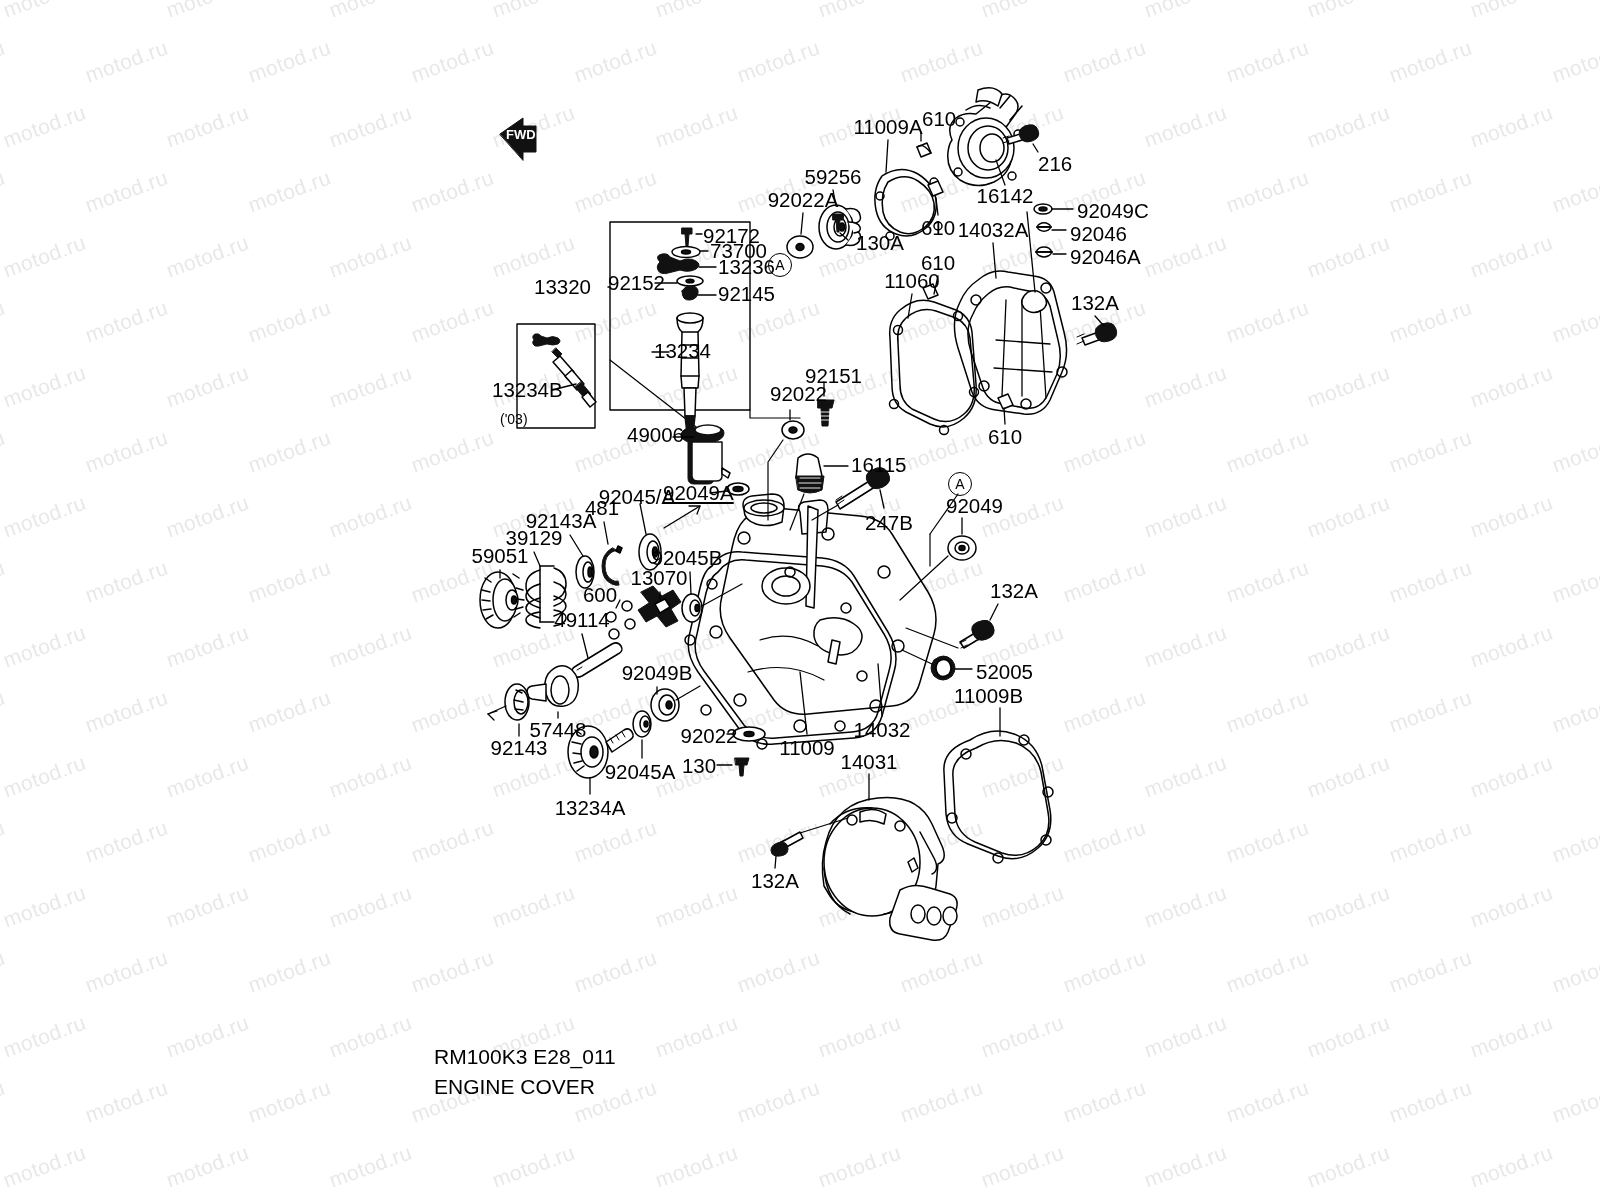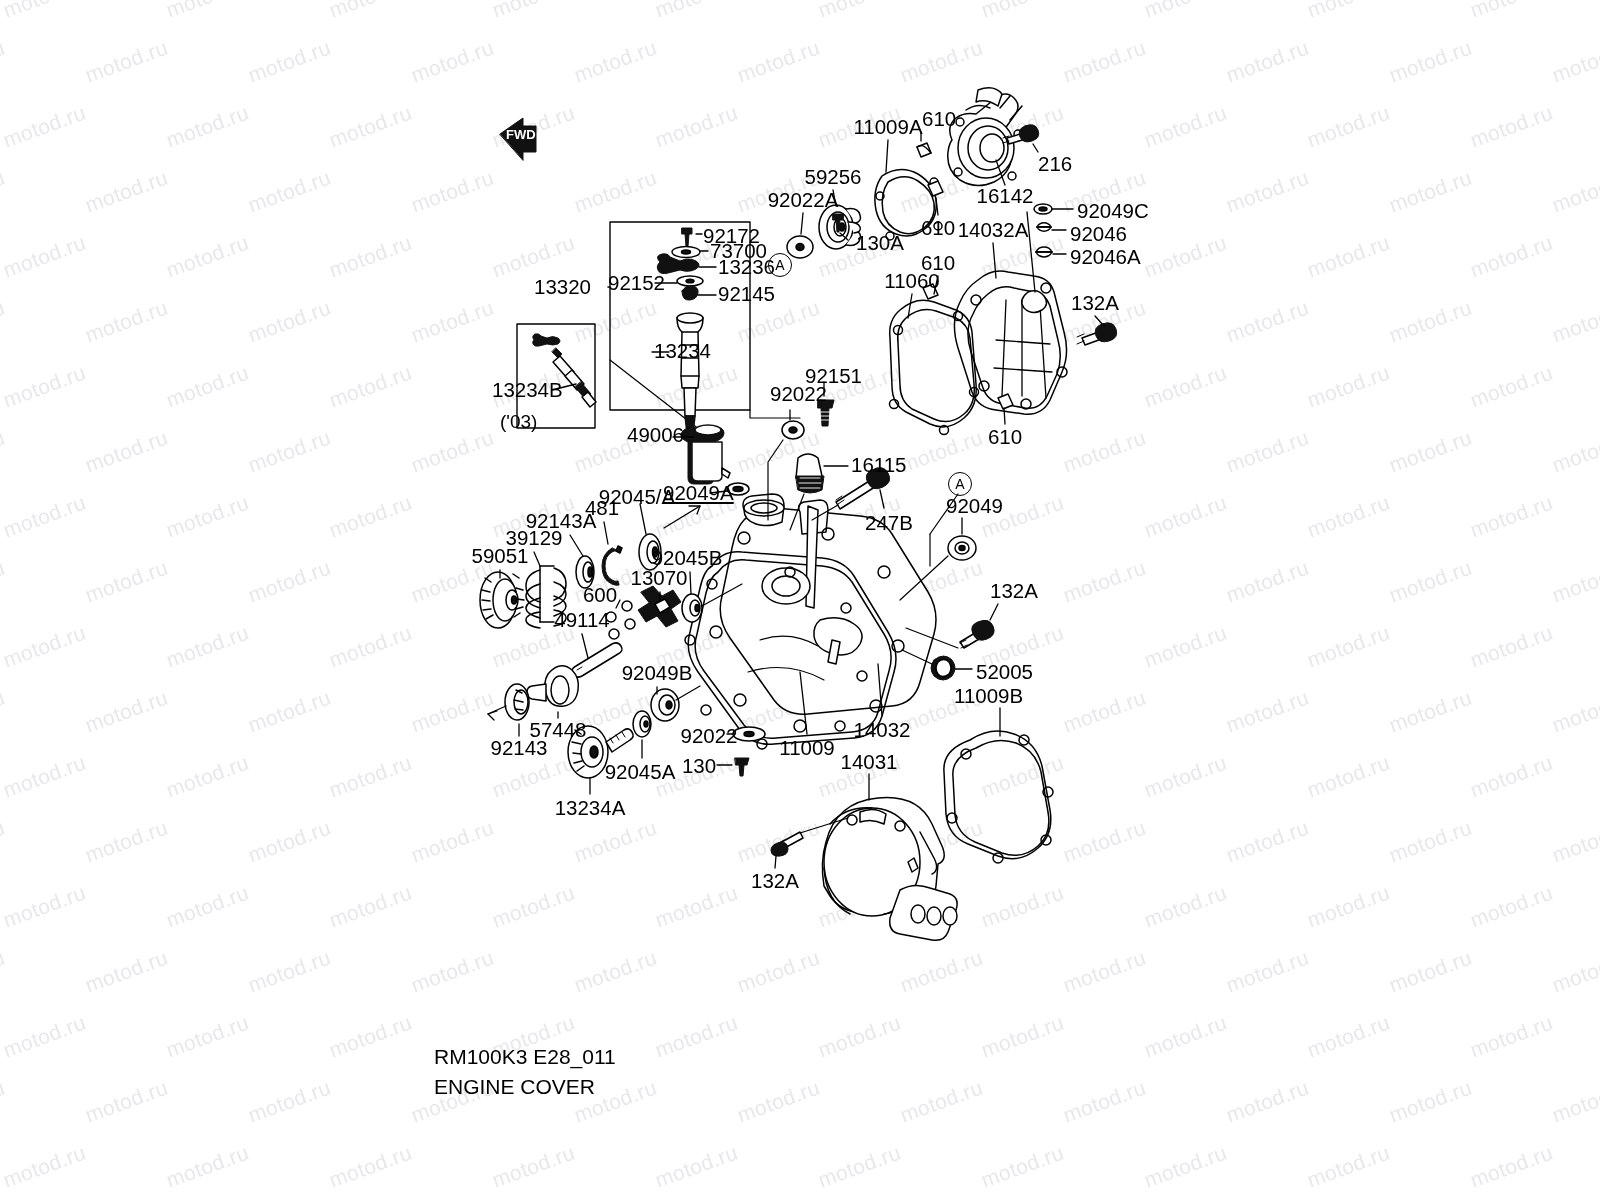--- a/index.html
+++ b/index.html
@@ -728,21 +728,21 @@
       <path d="M1000 708 L1000 736" stroke-width="1.3"></path>
 
     </g>
   </svg>
 
   <div class="circA" style="left:768px;top:253px;">A</div>
   <div class="circA" style="left:948px;top:472px;">A</div>
 
   <div class="lbl" style="left:506px;top:128px;font-size:13px;color:#fff;font-weight:bold;">FWD</div>
 
-  <div class="lbl" style="left:500px;top:412px;font-size:19px;">('03)</div>
+  <div class="lbl" style="left:500px;top:412px;font-size:14px;">('03)</div>
 
   <div id="labels">
       <div class="lbl c" style="left: 888px; top: 117px;">11009A</div>
       <div class="lbl" style="left: 922px; top: 109px;">610</div>
       <div class="lbl" style="left: 1038px; top: 154px;">216</div>
       <div class="lbl c" style="left: 1005px; top: 186px;">16142</div>
       <div class="lbl c" style="left: 833px; top: 167px;">59256</div>
       <div class="lbl c" style="left: 803px; top: 190px;">92022A</div>
       <div class="lbl" style="left: 856px; top: 233px;">130A</div>
       <div class="lbl c" style="left: 938px; top: 218px;">610</div>

